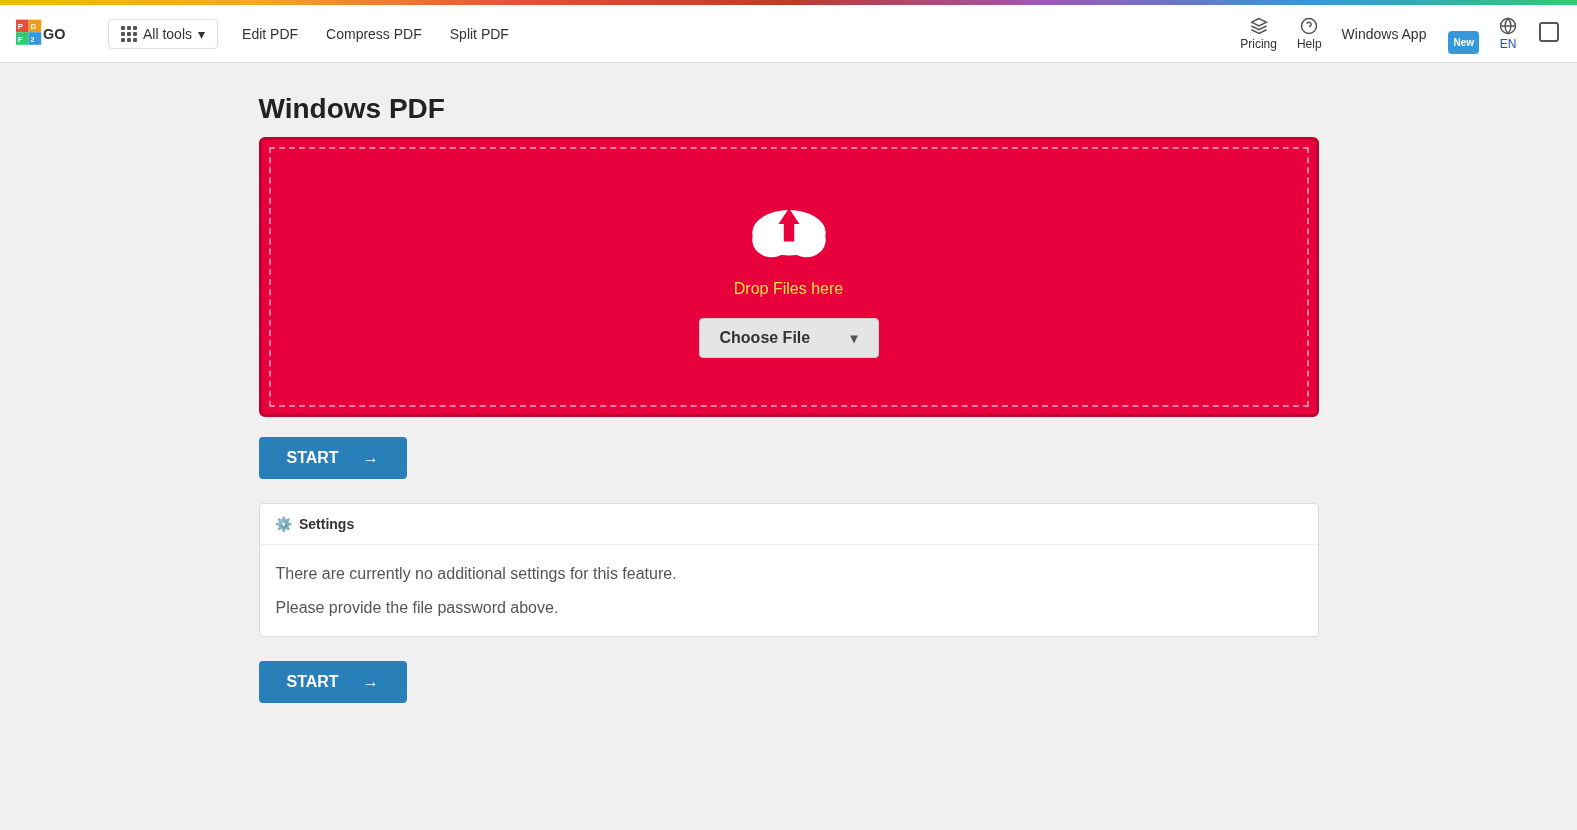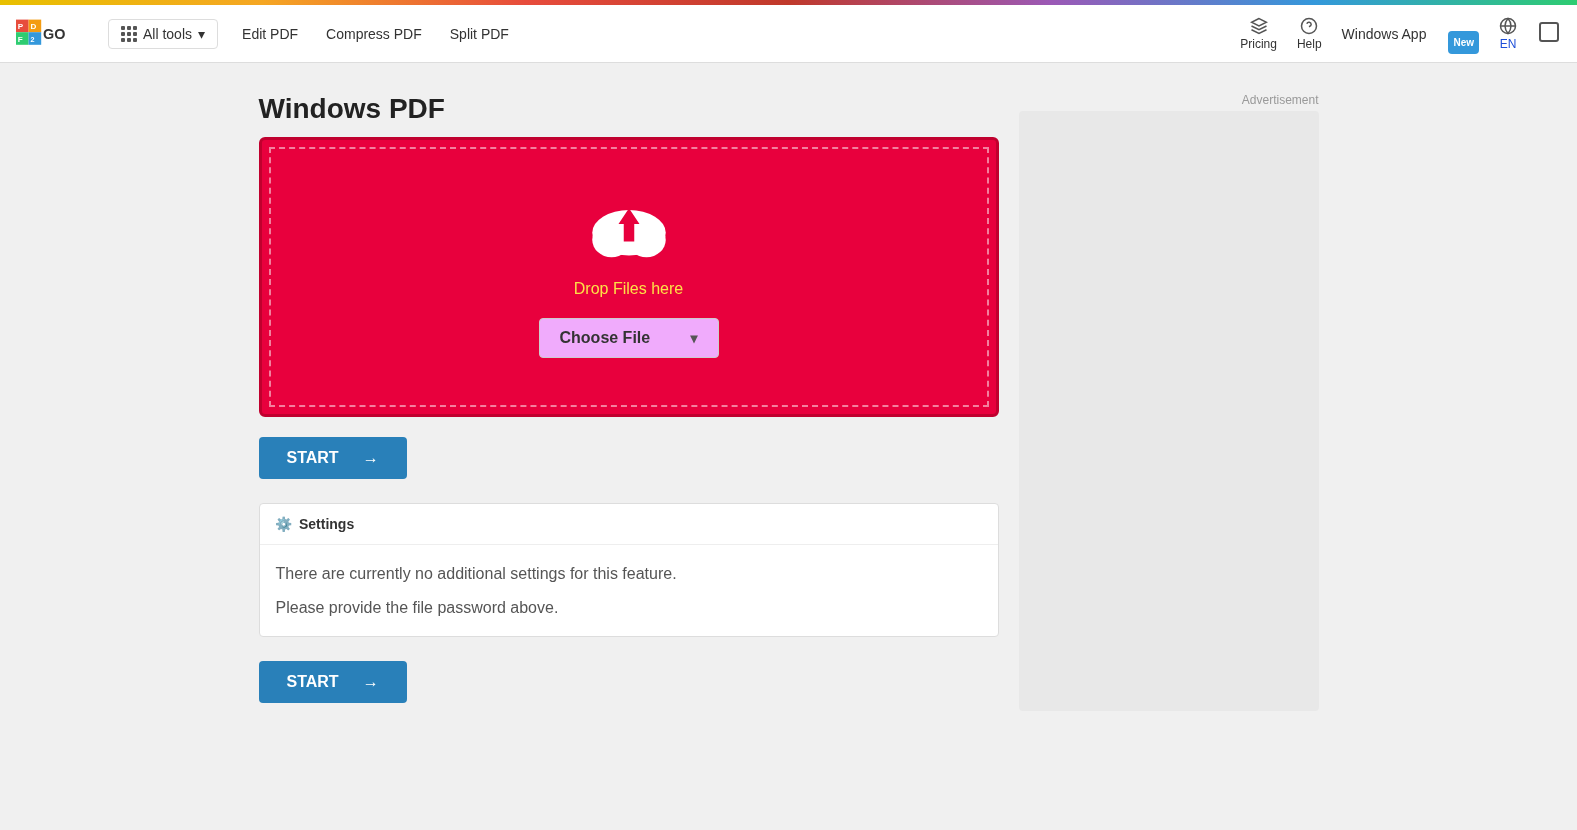--- a/index.html
+++ b/index.html
@@ -162,21 +162,21 @@
     }
 
     .drop-text {
       color: #fde047;
       font-size: 16px;
       font-weight: 500;
       margin-bottom: 20px;
     }
 
     .choose-file-btn {
-      background: #f0abfc;
+      background: #e5e5e5;
       border: 1px solid #ccc;
       border-radius: 4px;
       padding: 10px 20px;
       font-size: 16px;
       font-weight: bold;
       color: #333;
       cursor: pointer;
       display: flex;
       align-items: center;
       gap: 10px;
@@ -398,17 +398,13 @@
       </div>
     </div>
 
     <button class="start-btn">
       <span>START</span>
       <span>→</span>
     </button>
 
   </div>
 
-  <div class="ad-sidebar">
-    <div class="ad-label">Advertisement</div>
-    <div class="ad-placeholder"></div>
-  </div>
 </div>
 
 </body></html>

